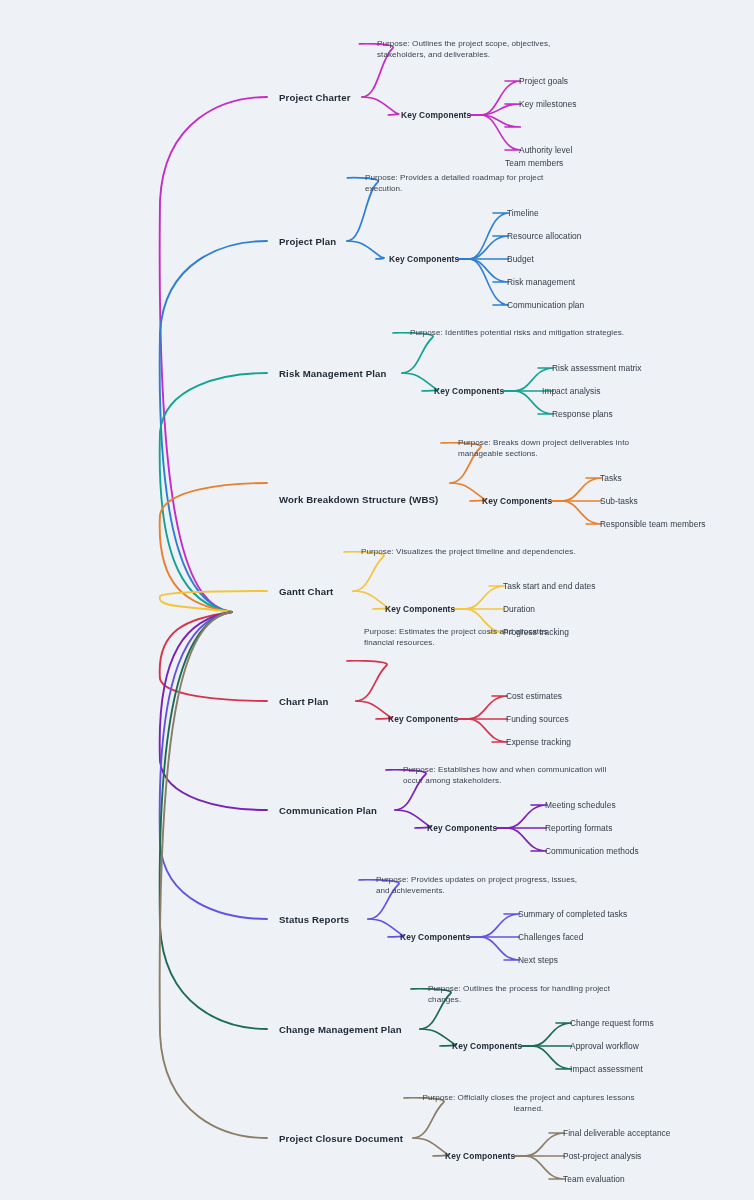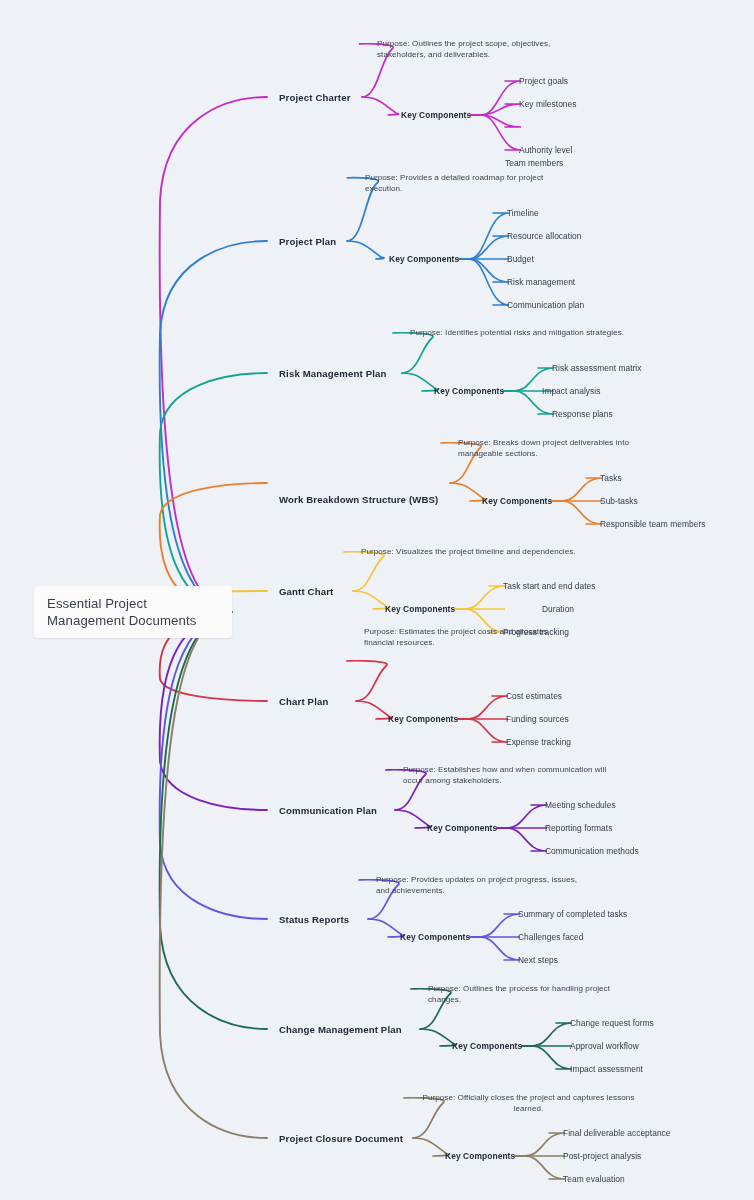--- a/index.html
+++ b/index.html
@@ -125,23 +125,20 @@
       <path d="M 522 1046 L 532 1046 C 550 1046, 550 1046, 572 1046 L 556 1046" fill="none" stroke="#1d6b53" stroke-width="1.6" stroke-linecap="round"></path>
       <path d="M 522 1046 L 532 1046 C 550 1046, 550 1069, 572 1069 L 556 1069" fill="none" stroke="#1d6b53" stroke-width="1.6" stroke-linecap="round"></path>
       <path d="M 232 612 C 188 618, 156 692.5, 160 1034.5 C 164 1115, 223 1138, 267 1138" fill="none" stroke="#8a7e68" stroke-width="1.9" stroke-linecap="round"></path>
       <path d="M 413 1138 C 429 1138, 431 1114, 443 1103 C 453 1096, 389 1098, 407 1098" fill="none" stroke="#8a7e68" stroke-width="1.7" stroke-linecap="round"></path>
       <path d="M 413 1138 C 429 1138, 433 1144, 447 1154 C 459 1156, 421 1156, 437 1156" fill="none" stroke="#8a7e68" stroke-width="1.7" stroke-linecap="round"></path>
       <path d="M 515 1156 L 525 1156 C 543 1156, 543 1133, 565 1133 L 549 1133" fill="none" stroke="#8a7e68" stroke-width="1.6" stroke-linecap="round"></path>
       <path d="M 515 1156 L 525 1156 C 543 1156, 543 1156, 565 1156 L 549 1156" fill="none" stroke="#8a7e68" stroke-width="1.6" stroke-linecap="round"></path>
       <path d="M 515 1156 L 525 1156 C 543 1156, 543 1179, 565 1179 L 549 1179" fill="none" stroke="#8a7e68" stroke-width="1.6" stroke-linecap="round"></path>
     </svg>
 
-  <div class="root-box">
-    <div class="root-text">Essential Project Management Documents</div>
-  </div>
 
   <div id="labels-layer">
       <div class="node-label branch-label" style="left: 279px; top: 97px;">Project Charter</div>
       <div class="node-label purpose-label" style="left: 377px; top: 38px; transform: none;">Purpose: Outlines the project scope, objectives, stakeholders, and deliverables.</div>
       <div class="node-label kc-label" style="left: 401px; top: 115px;">Key Components</div>
       <div class="node-label leaf-label" style="left: 519px; top: 81px;">Project goals</div>
       <div class="node-label leaf-label" style="left: 519px; top: 104px;">Key milestones</div>
       <div class="node-label leaf-label" style="left: 505px; top: 127px; margin-top: 36px;">Team members</div>
       <div class="node-label leaf-label" style="left: 519px; top: 150px;">Authority level</div>
       <div class="node-label branch-label" style="left: 279px; top: 241px;">Project Plan</div>
@@ -161,21 +158,21 @@
       <div class="node-label branch-label" style="left: 279px; top: 483px; margin-top: 16px;">Work Breakdown Structure (WBS)</div>
       <div class="node-label purpose-label" style="left: 458px; top: 437px; transform: none;">Purpose: Breaks down project deliverables into manageable sections.</div>
       <div class="node-label kc-label" style="left: 482px; top: 501px;">Key Components</div>
       <div class="node-label leaf-label" style="left: 600px; top: 478px;">Tasks</div>
       <div class="node-label leaf-label" style="left: 600px; top: 501px;">Sub-tasks</div>
       <div class="node-label leaf-label" style="left: 600px; top: 524px;">Responsible team members</div>
       <div class="node-label branch-label" style="left: 279px; top: 591px;">Gantt Chart</div>
       <div class="node-label purpose-label" style="left: 361px; top: 546px; transform: none;">Purpose: Visualizes the project timeline and dependencies.</div>
       <div class="node-label kc-label" style="left: 385px; top: 609px;">Key Components</div>
       <div class="node-label leaf-label" style="left: 503px; top: 586px;">Task start and end dates</div>
-      <div class="node-label leaf-label" style="left: 503px; top: 609px; margin-left: 39px;">Duration</div>
+      <div class="node-label leaf-label" style="left: 503px; top: 609px;">Duration</div>
       <div class="node-label leaf-label" style="left: 503px; top: 632px;">Progress tracking</div>
       <div class="node-label branch-label" style="left: 279px; top: 701px;">Chart Plan</div>
       <div class="node-label purpose-label" style="left: 364px; top: 626px; transform: none;">Purpose: Estimates the project costs and allocates financial resources.</div>
       <div class="node-label kc-label" style="left: 388px; top: 719px;">Key Components</div>
       <div class="node-label leaf-label" style="left: 506px; top: 696px;">Cost estimates</div>
       <div class="node-label leaf-label" style="left: 506px; top: 719px;">Funding sources</div>
       <div class="node-label leaf-label" style="left: 506px; top: 742px;">Expense tracking</div>
       <div class="node-label branch-label" style="left: 279px; top: 810px;">Communication Plan</div>
       <div class="node-label purpose-label" style="left: 403px; top: 764px; transform: none;">Purpose: Establishes how and when communication will occur among stakeholders.</div>
       <div class="node-label kc-label" style="left: 427px; top: 828px;">Key Components</div>

